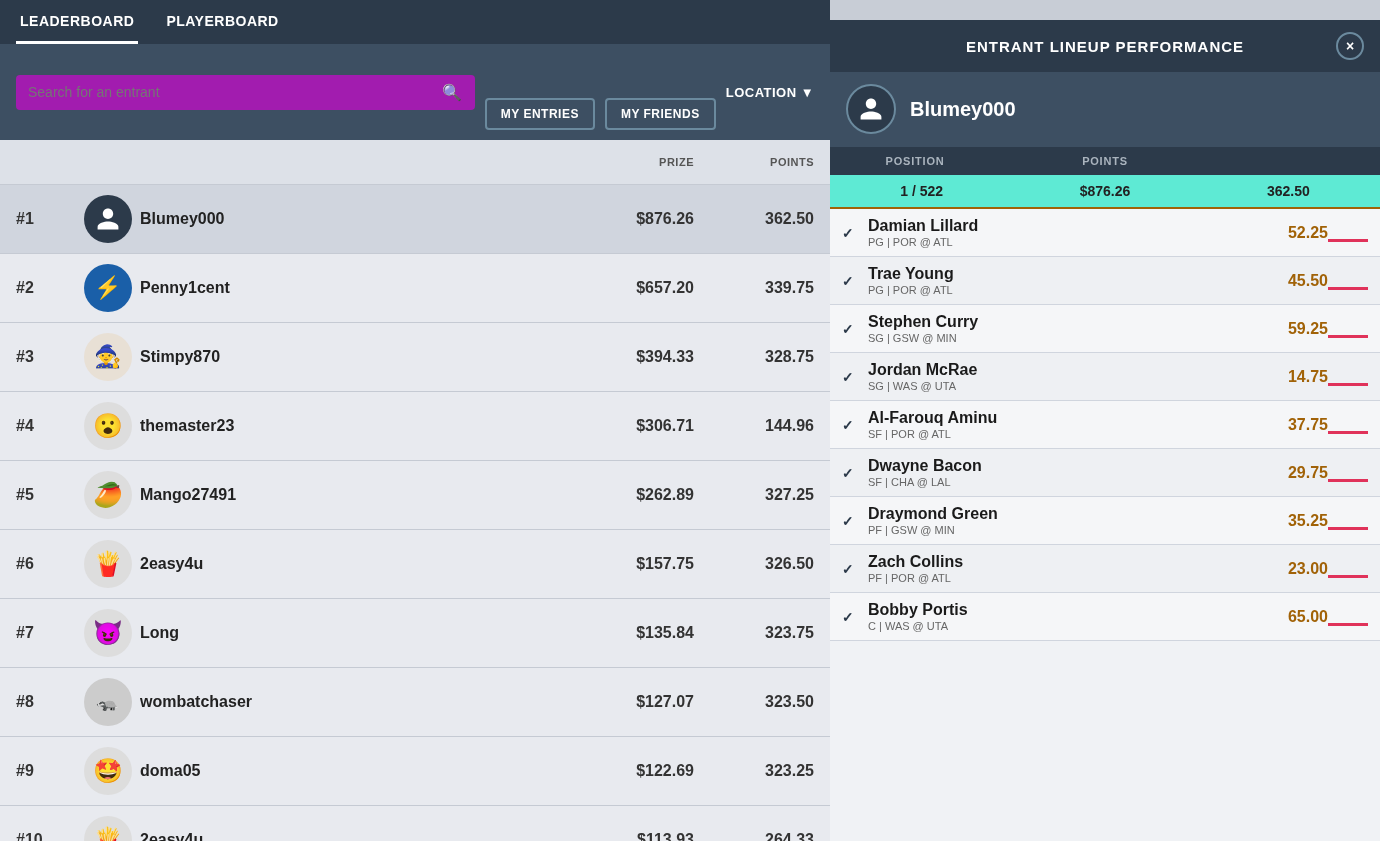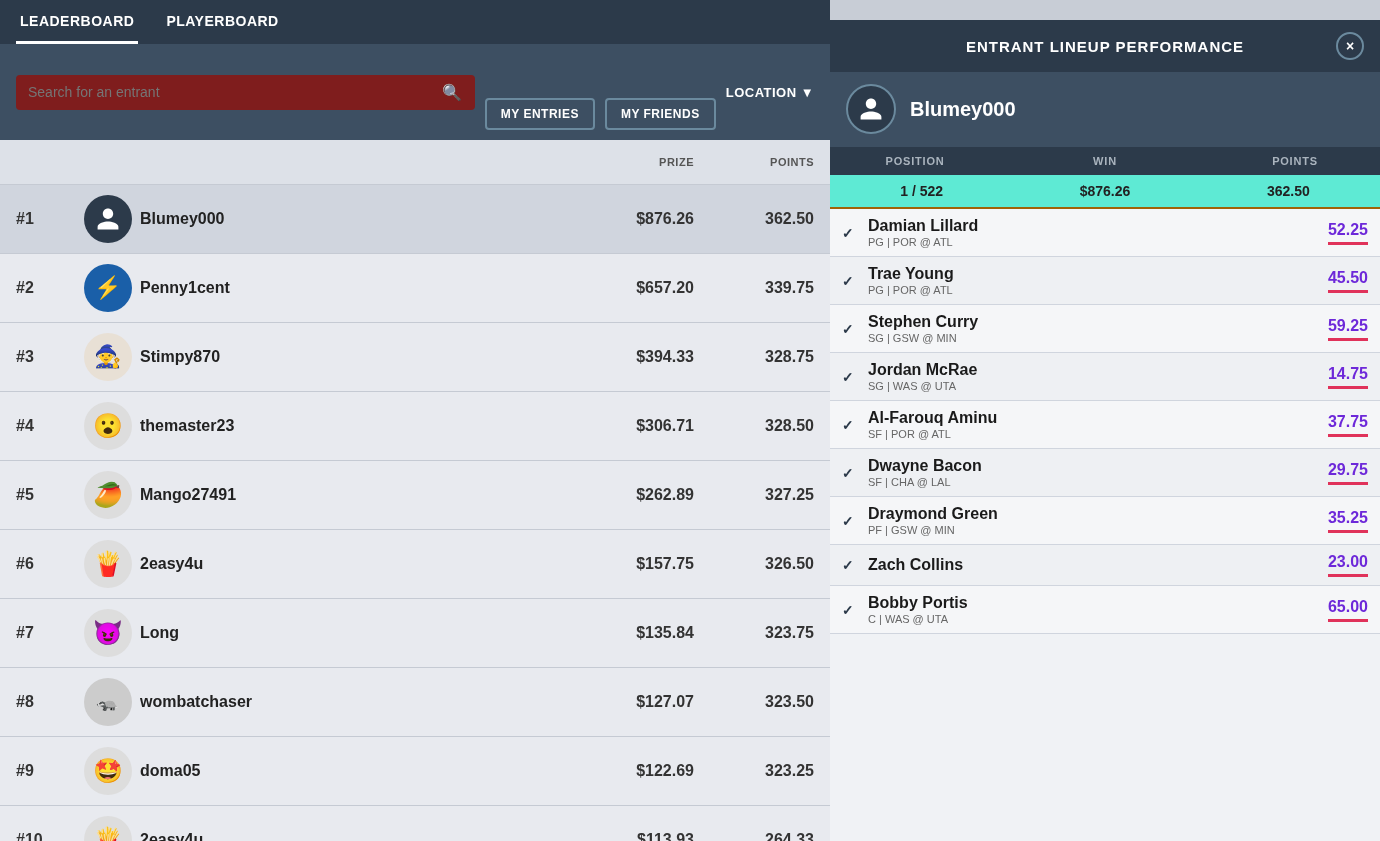--- a/index.html
+++ b/index.html
@@ -46,21 +46,21 @@
     .search-filter-row {
       background: #3d4f62;
       display: flex;
       align-items: center;
       padding: 10px 16px;
       gap: 10px;
     }
 
     .search-box {
       flex: 1;
-      background: #7f1d1d;
+      background: #a21caf;
       border: none;
       border-radius: 4px;
       display: flex;
       align-items: center;
       padding: 8px 12px;
       gap: 15px;
     }
 
     .search-box input {
       background: transparent;
@@ -340,23 +340,23 @@
 
     .player-row-pos {
       font-size: 11px;
       color: #666;
       margin-top: 1px;
     }
 
     .player-row-score {
       font-size: 16px;
       font-weight: 700;
-      color: #6d28d9;
-      display: flex;
-      flex-direction: column;
+      color: #a16207;
+      display: flex;
+      flex-direction: row;
       align-items: flex-end;
     }
 
     .score-bar {
       width: 40px;
       height: 3px;
       background: #e0325a;
       margin-top: 3px;
     }
   </style>
@@ -427,21 +427,21 @@
       <div class="points-cell">328.75</div>
     </div>
 
     <div class="leaderboard-row">
       <div class="rank-text">#4</div>
       <div class="avatar-cell">
         <div class="avatar" style="background:#ddd; font-size:24px;">😮</div>
       </div>
       <div class="name-cell">themaster23</div>
       <div class="prize-cell">$306.71</div>
-      <div class="points-cell">328.50</div>
+      <div class="points-cell">144.96</div>
     </div>
 
     <div class="leaderboard-row">
       <div class="rank-text">#5</div>
       <div class="avatar-cell">
         <div class="avatar" style="background:#ddd; font-size:24px;">🥭</div>
       </div>
       <div class="name-cell">Mango27491</div>
       <div class="prize-cell">$262.89</div>
       <div class="points-cell">327.25</div>
@@ -512,21 +512,20 @@
     <div class="player-avatar">
       <svg width="26" height="26" viewBox="0 0 24 24" fill="white">
           <path d="M12 12c2.7 0 4.8-2.1 4.8-4.8S14.7 2.4 12 2.4 7.2 4.5 7.2 7.2 9.3 12 12 12zm0 2.4c-3.2 0-9.6 1.6-9.6 4.8v2.4h19.2v-2.4c0-3.2-6.4-4.8-9.6-4.8z"></path>
         </svg>
     </div>
     <div class="player-name">Blumey000</div>
   </div>
 
   <div class="perf-col-headers">
     <div class="perf-col-header">POSITION</div>
-    <div class="perf-col-header">WIN</div>
     <div class="perf-col-header">POINTS</div>
   </div>
 
   <div class="perf-stats-row">
     <div class="perf-stat">1 / 522</div>
     <div class="perf-stat">$876.26</div>
     <div class="perf-stat">362.50</div>
   </div>
 
   <div class="players-list">
@@ -612,20 +611,21 @@
       <div class="player-row-score">
         <span>35.25</span>
         <div class="score-bar"></div>
       </div>
     </div>
 
     <div class="player-row">
       <div class="checkmark">✓</div>
       <div class="player-info">
         <div class="player-row-name">Zach Collins</div>
+        <div class="player-row-pos">PF | POR @ ATL</div>
       </div>
       <div class="player-row-score">
         <span>23.00</span>
         <div class="score-bar"></div>
       </div>
     </div>
 
     <div class="player-row">
       <div class="checkmark">✓</div>
       <div class="player-info">

